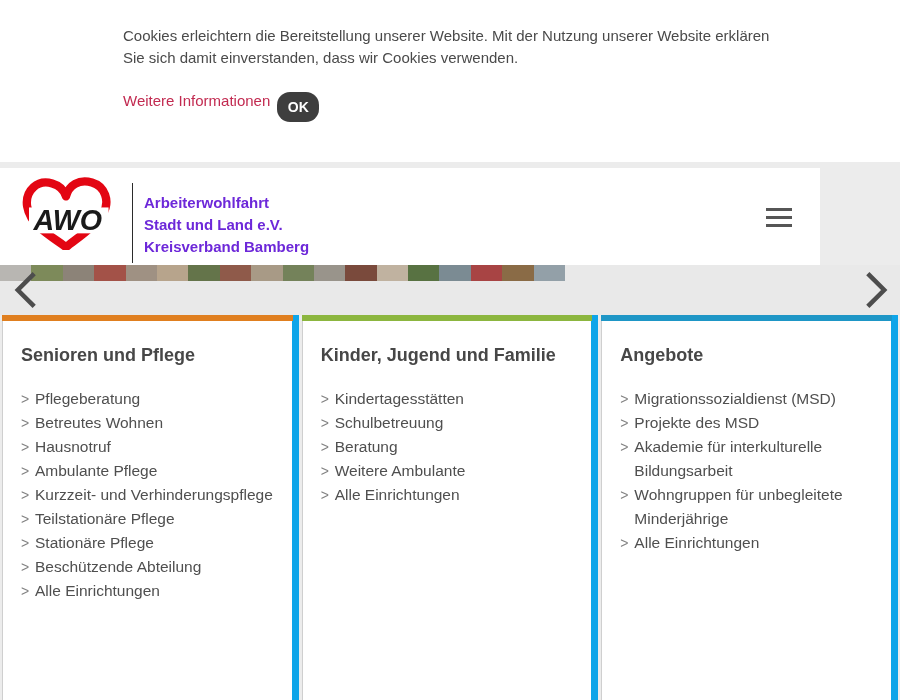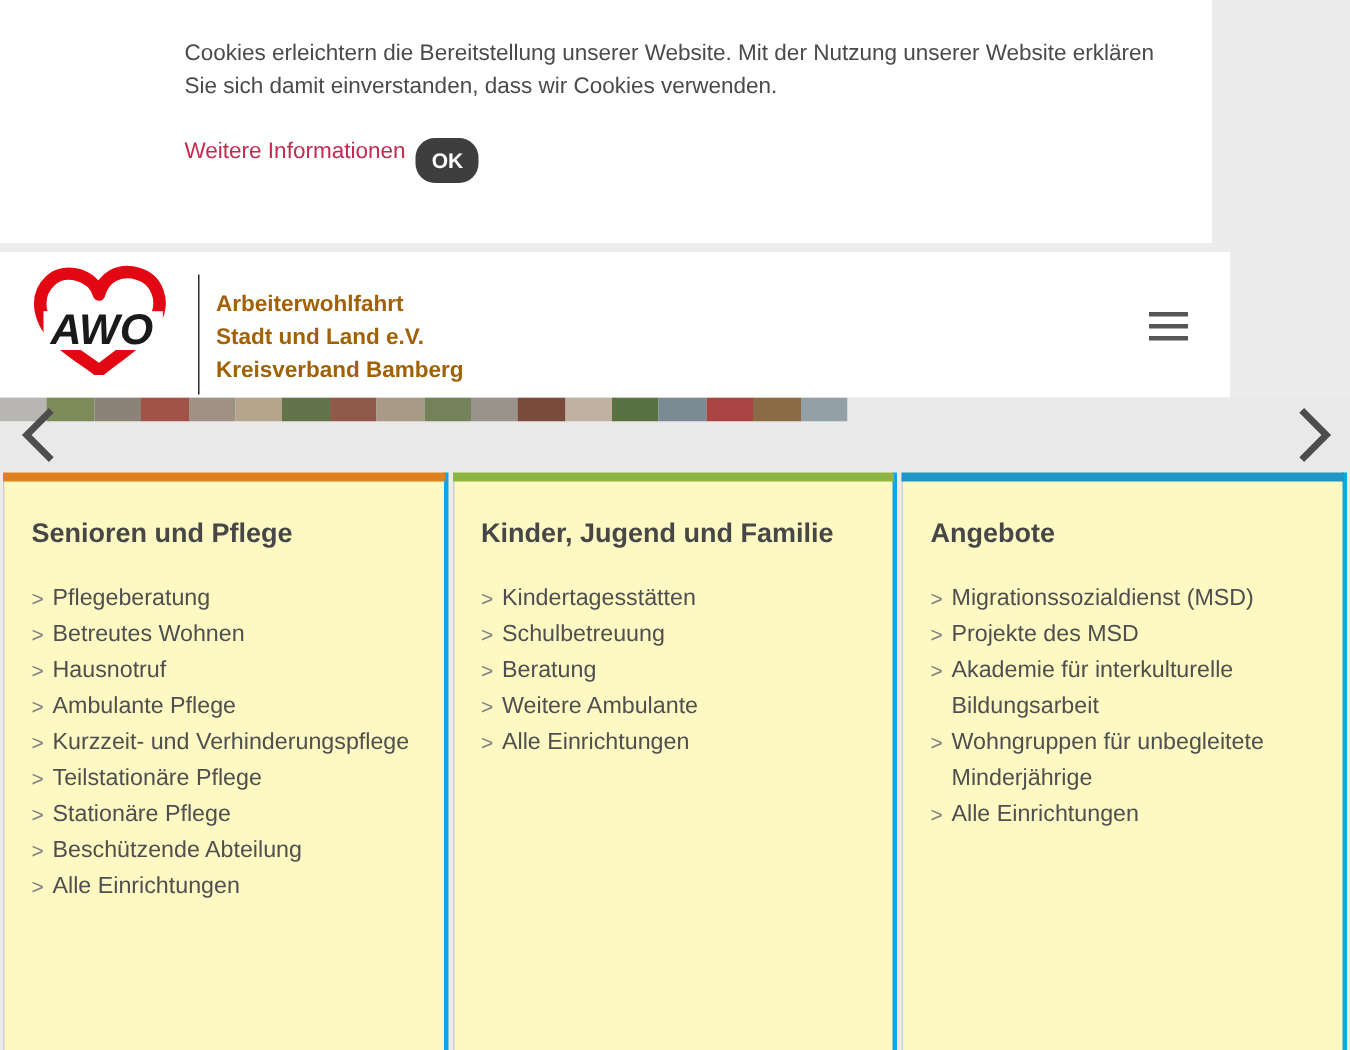--- a/index.html
+++ b/index.html
@@ -1,50 +1,50 @@
 <!DOCTYPE html>
 <html lang="de"><head>
 <meta charset="utf-8">
 <title>AWO Kreisverband Bamberg</title>
 <style>
   html,body{margin:0;padding:0;background:#ececec;}
   .page{position:relative;width:900px;height:700px;overflow:hidden;background:#ececec;
         font-family:"Liberation Sans",sans-serif;-webkit-font-smoothing:antialiased;}
 
   
-  .cookie-banner{position:absolute;top:0;left:0;width:808px;height:162px;background:#ffffff;}
+  .cookie-banner{position:absolute;top:0;left:0;width:900px;height:162px;background:#ffffff;}
   .cookie-message{position:absolute;left:123px;top:25px;font-size:15px;line-height:22px;color:#4a4a4a;}
   .cookie-actions{position:absolute;left:123px;top:92px;height:30px;display:flex;align-items:flex-start;}
   .cookie-link{font-size:15px;text-decoration:none;cursor:pointer;}
   .ok-button{margin-left:7px;min-width:42px;height:30px;border:none;border-radius:13px;
              color:#ffffff;font-family:inherit;font-size:14px;font-weight:bold;cursor:pointer;padding:0 10px;}
 
   
   .site-header{position:absolute;top:168px;left:0;width:820px;height:97px;background:#ffffff;}
   .logo{position:absolute;left:18px;top:8px;display:flex;align-items:flex-start;cursor:pointer;}
   .logo-heart{display:block;}
   .logo-divider{width:1px;height:80px;background:#2b2b2b;margin:7px 0 0 18px;}
-  .logo-text{margin:16px 0 0 11px;font-size:15px;font-weight:bold;line-height:22px;color:#a16207;}
+  .logo-text{margin:16px 0 0 11px;font-size:15px;font-weight:bold;line-height:22px;color:#6d28d9;}
   .menu-button{position:absolute;right:24px;top:34px;width:34px;height:30px;background:none;border:none;
                cursor:pointer;padding:4px;}
   .menu-button .bar{width:26px;height:3px;background:#565656;margin:0 auto 5px;}
   .menu-button .bar:last-child{margin-bottom:0;}
 
   
   .carousel{position:absolute;top:265px;left:0;width:900px;height:50px;background:#e9e9e9;}
   .thumb-strip{position:absolute;top:0;left:0;width:565px;height:16px;display:flex;overflow:hidden;}
   .thumb{flex:1;height:16px;}
   .carousel-arrow{position:absolute;top:5px;width:32px;height:40px;background:none;border:none;padding:0;cursor:pointer;}
   .carousel-arrow.prev{left:10px;}
   .carousel-arrow.next{right:8px;}
 
   
   .cards{position:absolute;top:315px;left:0;width:900px;height:385px;display:flex;gap:3px;
          padding:0 2px;box-sizing:border-box;}
-  .card{flex:1;background:#fef9c3;border-left:1px solid #cfcfcf;border-right:3px solid #0ea5e9;min-width:0;}
+  .card{flex:1;background:#ffffff;border-left:1px solid #cfcfcf;border-right:7px solid #0ea5e9;min-width:0;}
   .card-accent{height:6px;margin:0 -1px;}
   .card-title{margin:24px 16px 0 18px;font-size:18px;font-weight:bold;color:#474747;}
   .card-menu{list-style:none;margin:21px 0 0;padding:0 14px 0 0;}
   .card-menu li{position:relative;padding:0 0 0 32px;font-size:15.5px;line-height:24px;color:#4f4f4f;cursor:pointer;}
   .card-menu .chev{position:absolute;left:18px;top:0;font-size:14px;color:#828282;}
 </style>
 </head>
 <body>
 
 <div class="page">

